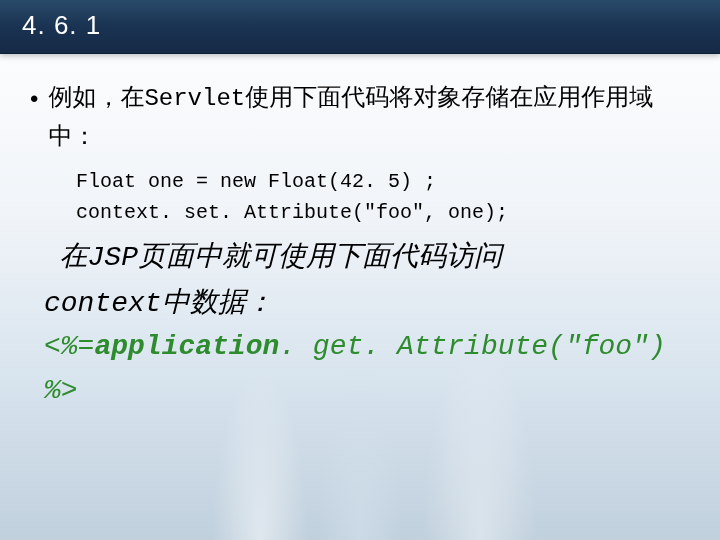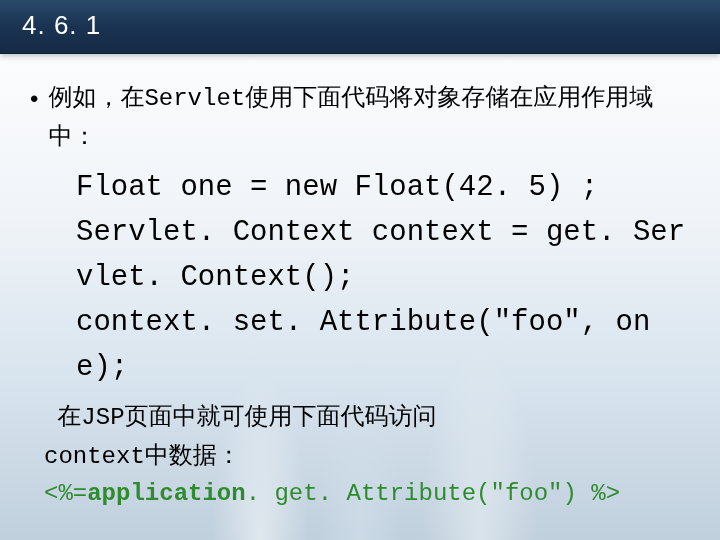--- a/index.html
+++ b/index.html
@@ -52,33 +52,34 @@
     line-height: 1.55;
     margin-bottom: 12px;
   }
   .bullet {
     margin-right: 10px;
     margin-top: 2px;
   }
   .mono { font-family: "Courier New", monospace; }
   .code-block {
     font-family: "Courier New", monospace;
-    font-size: 29px;
+    font-size: 20px;
     color: #000;
     line-height: 1.55;
     padding-left: 14px;
   }
   .code-line { white-space: pre-wrap; word-break: break-all; }
   .indent { padding-left: 32px; display: block; }
   .para2 {
-    font-size: 24px;
+    font-size: 28px;
     color: #000;
     line-height: 1.55;
     padding-left: 14px;
     margin-top: 6px;
+    font-style: italic;
   }
   .para2 .mixed { }
   .bold { font-weight: 700; }
   .green { color: #2e8b2e; }
 </style>
 </head>
 <body>
 
 <div class="bg-streak"></div>
 
@@ -90,21 +91,20 @@
 
   <div class="bullet-row">
     <span class="bullet">•</span>
     <div>
       <span>例如，在</span><span class="mono">Servlet</span><span>使用下面代码将对象存储在应用作用域中：</span>
     </div>
   </div>
 
   <div class="code-block">
     <div class="code-line"><span class="indent">Float one = new Float(42. 5) ;</span></div>
-    <div class="code-line"><span class="indent">Servlet. Context context = get. Servlet. Context();</span></div>
     <div class="code-line"><span class="indent">context. set. Attribute("foo", one);</span></div>
   </div>
 
   <div class="para2">
     <div class="mixed">
       &nbsp;&nbsp;<span>在</span><span class="mono">JSP</span><span>页面中就可使用下面代码访问</span><br>
       <span class="mono">context</span><span>中数据：</span>
     </div>
     <div class="mono green">
       <span>&lt;%=</span><span class="bold">application</span><span>. get. Attribute("foo") %&gt;</span>

